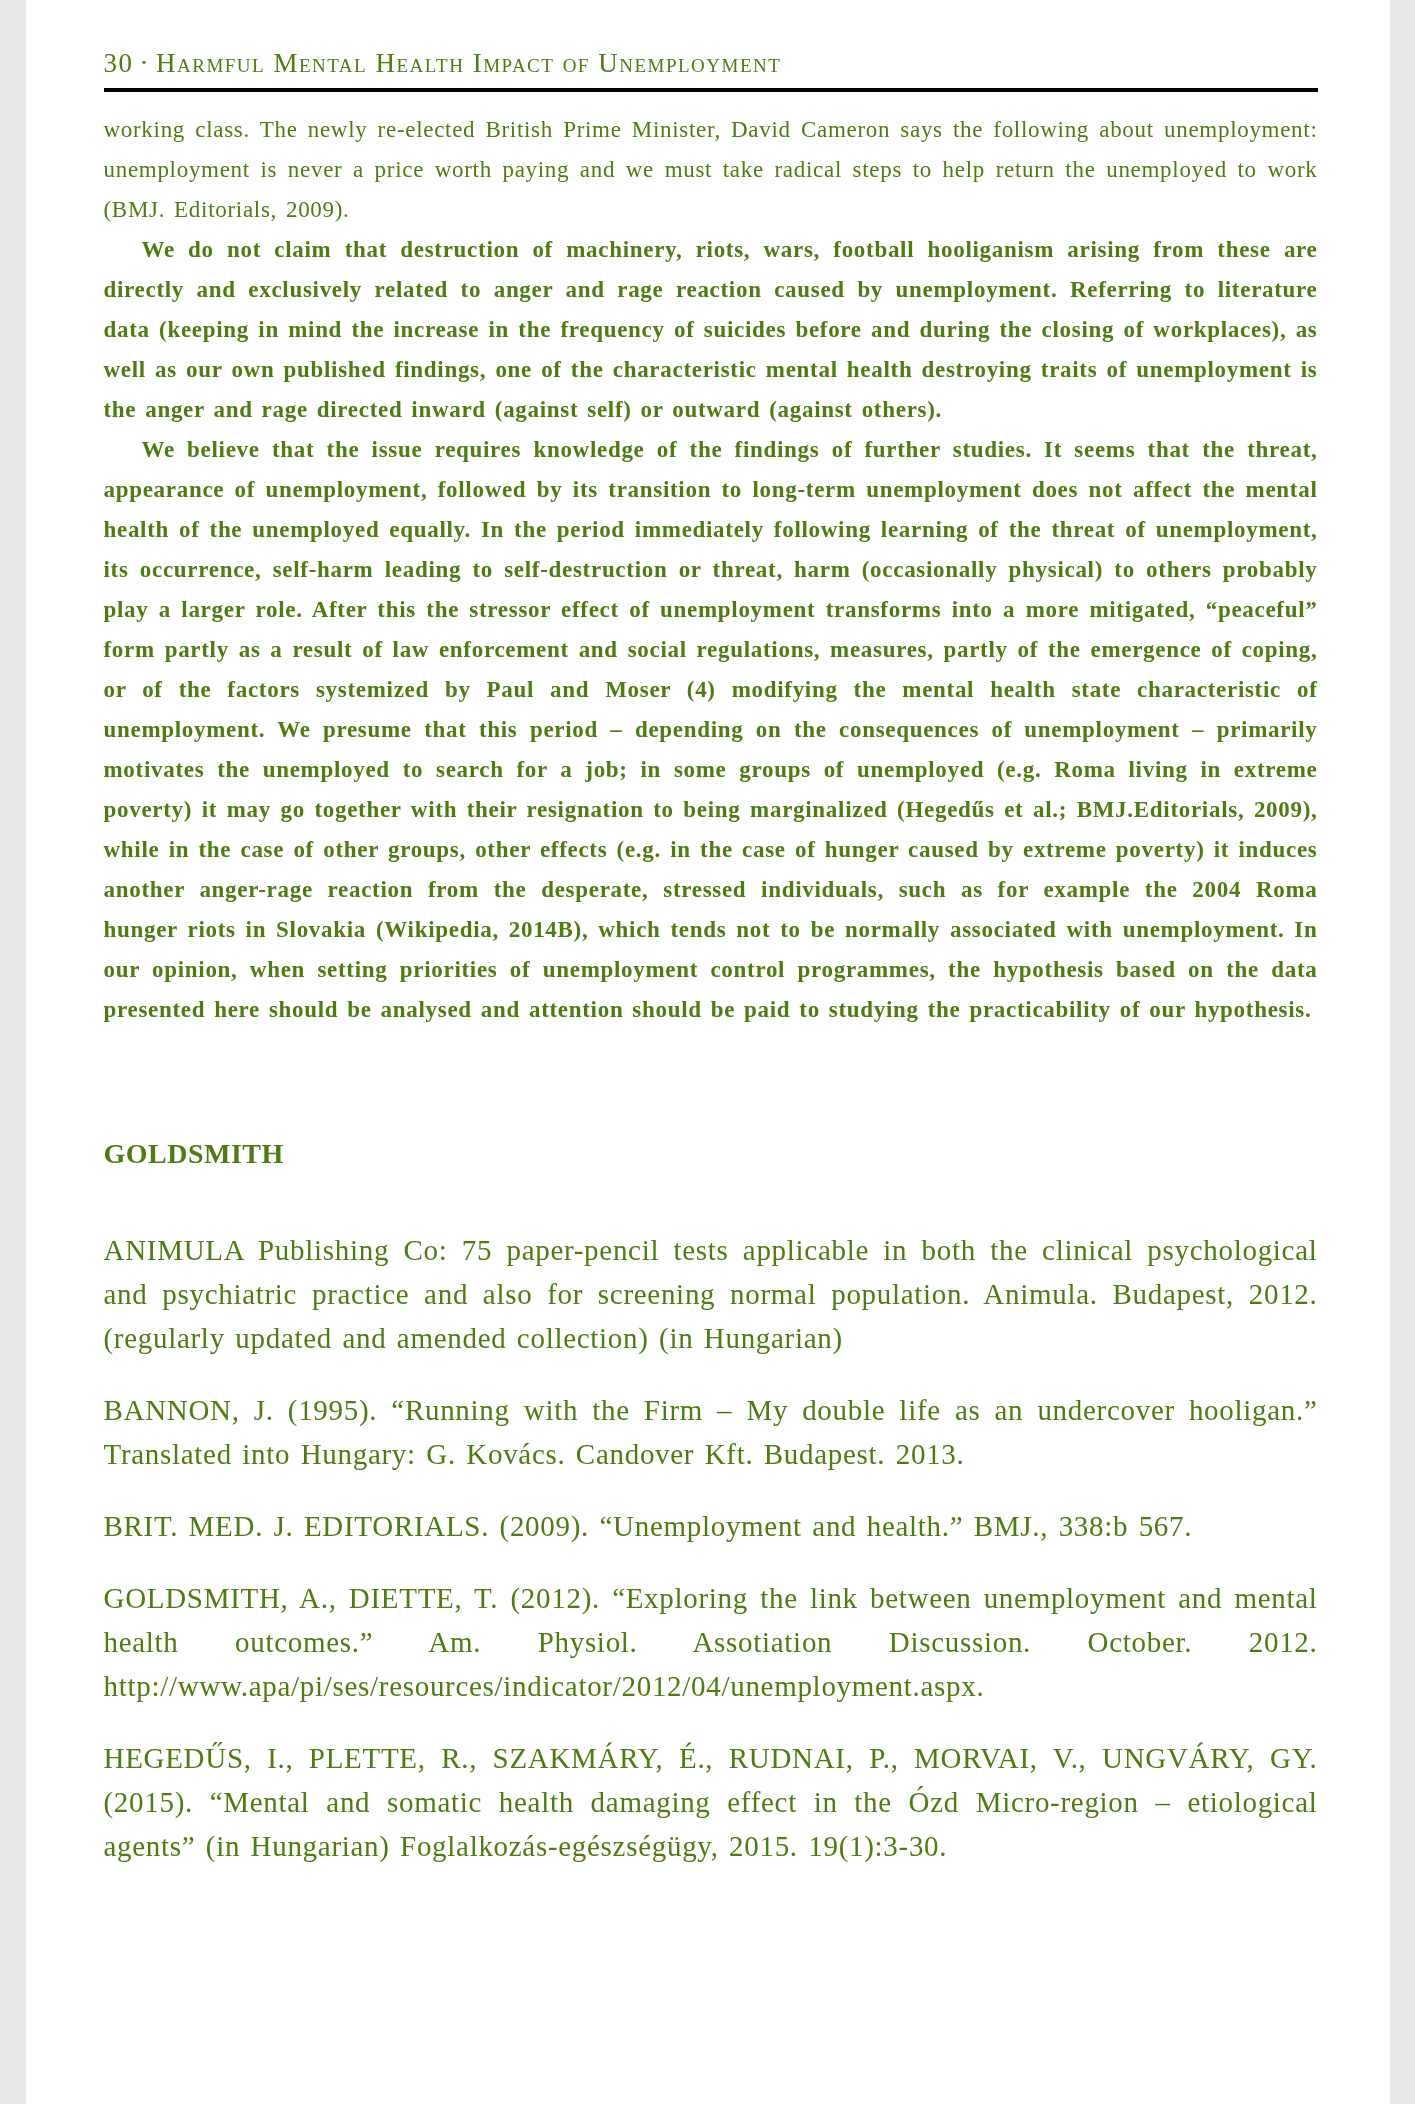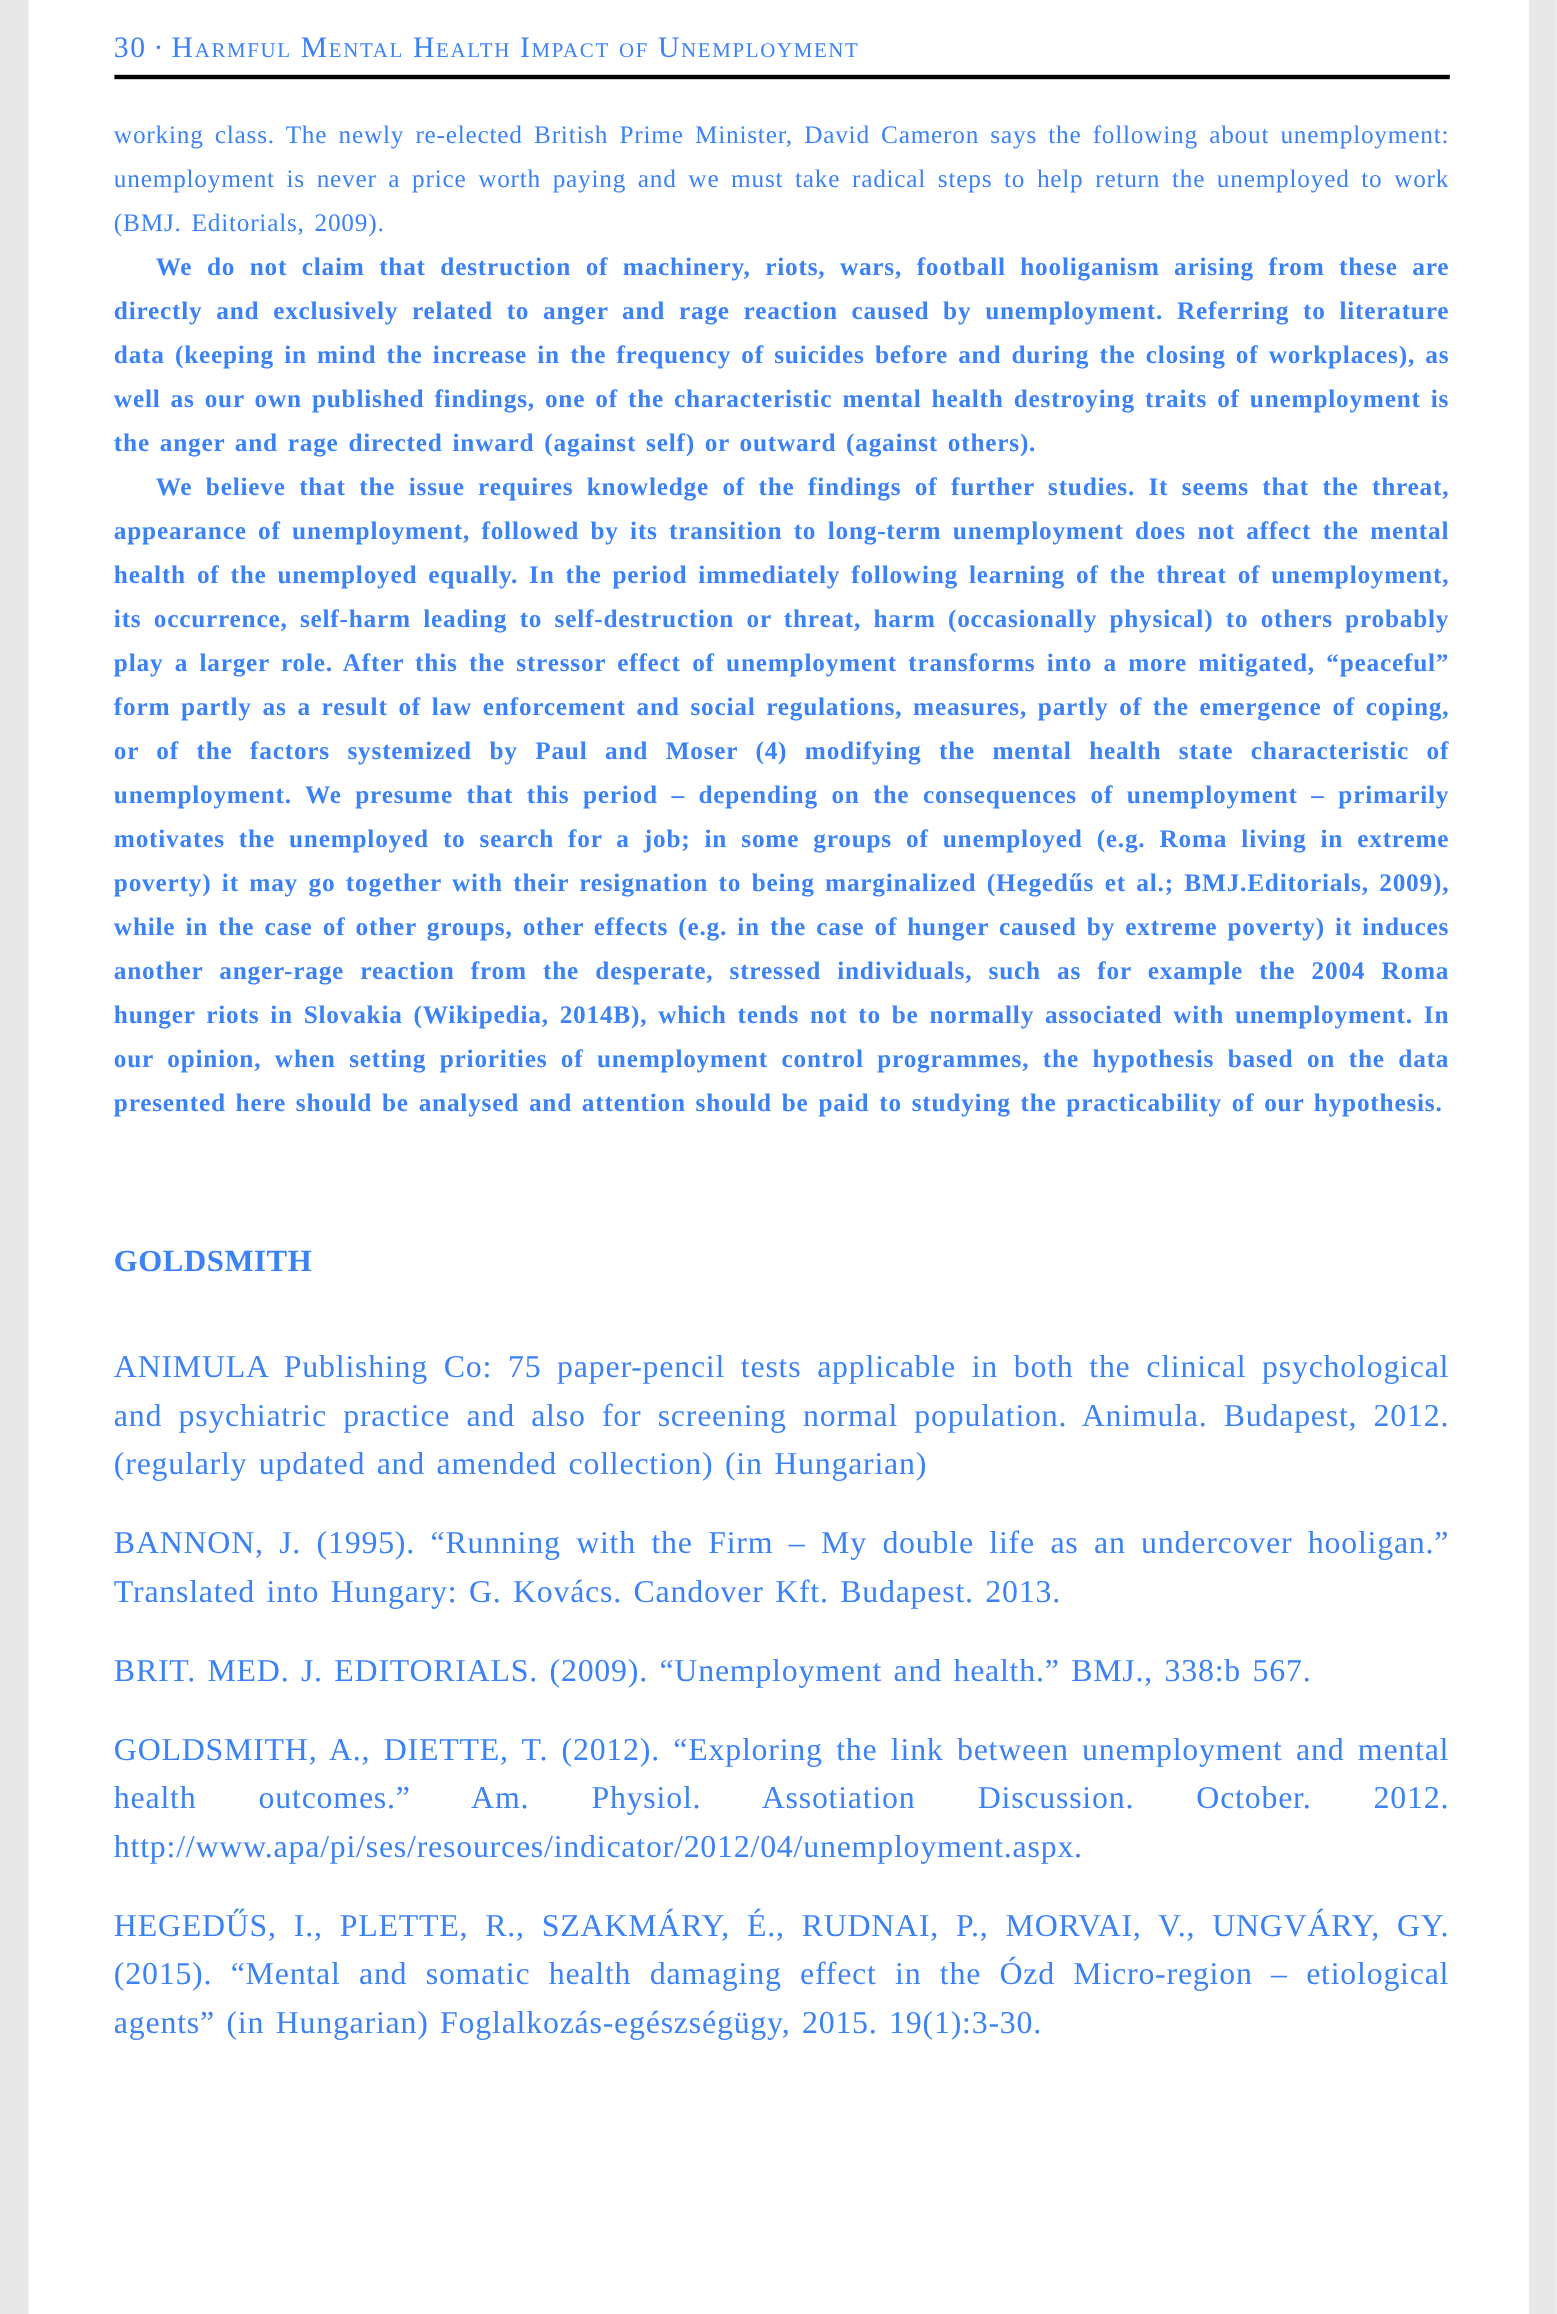--- a/index.html
+++ b/index.html
@@ -2,40 +2,40 @@
 <html><head>
 <meta charset="utf-8">
 <style>
   html, body { margin: 0; padding: 0; background: #e8e8e8; }
   .page {
     position: relative;
     width: 1364px;
     height: 2104px;
     margin: 0 auto;
     background: #ffffff;
-    color: #3b82f6;
+    color: #4d7c0f;
     font-family: "Liberation Serif", serif;
     box-sizing: border-box;
-    padding: 28px 72px 0 78px;
+    padding: 48px 72px 0 78px;
     overflow: hidden;
   }
   .page-header {
     font-size: 27px;
     letter-spacing: 1.5px;
     white-space: nowrap;
   }
   .page-header .sep { padding: 0 6px; }
   .running-title { font-variant: small-caps; }
   .header-rule {
     height: 4px;
     background: #000000;
     margin-top: 9px;
     margin-bottom: 0;
   }
-  .body-text { margin-top: 31px; }
+  .body-text { margin-top: 18px; }
   .body-par {
     margin: 0;
     font-size: 23px;
     line-height: 40px;
     text-align: justify;
     letter-spacing: 0.7px;
     word-spacing: 2.5px;
   }
   .body-par.indent { text-indent: 38px; font-weight: bold; }
   .references-heading {

